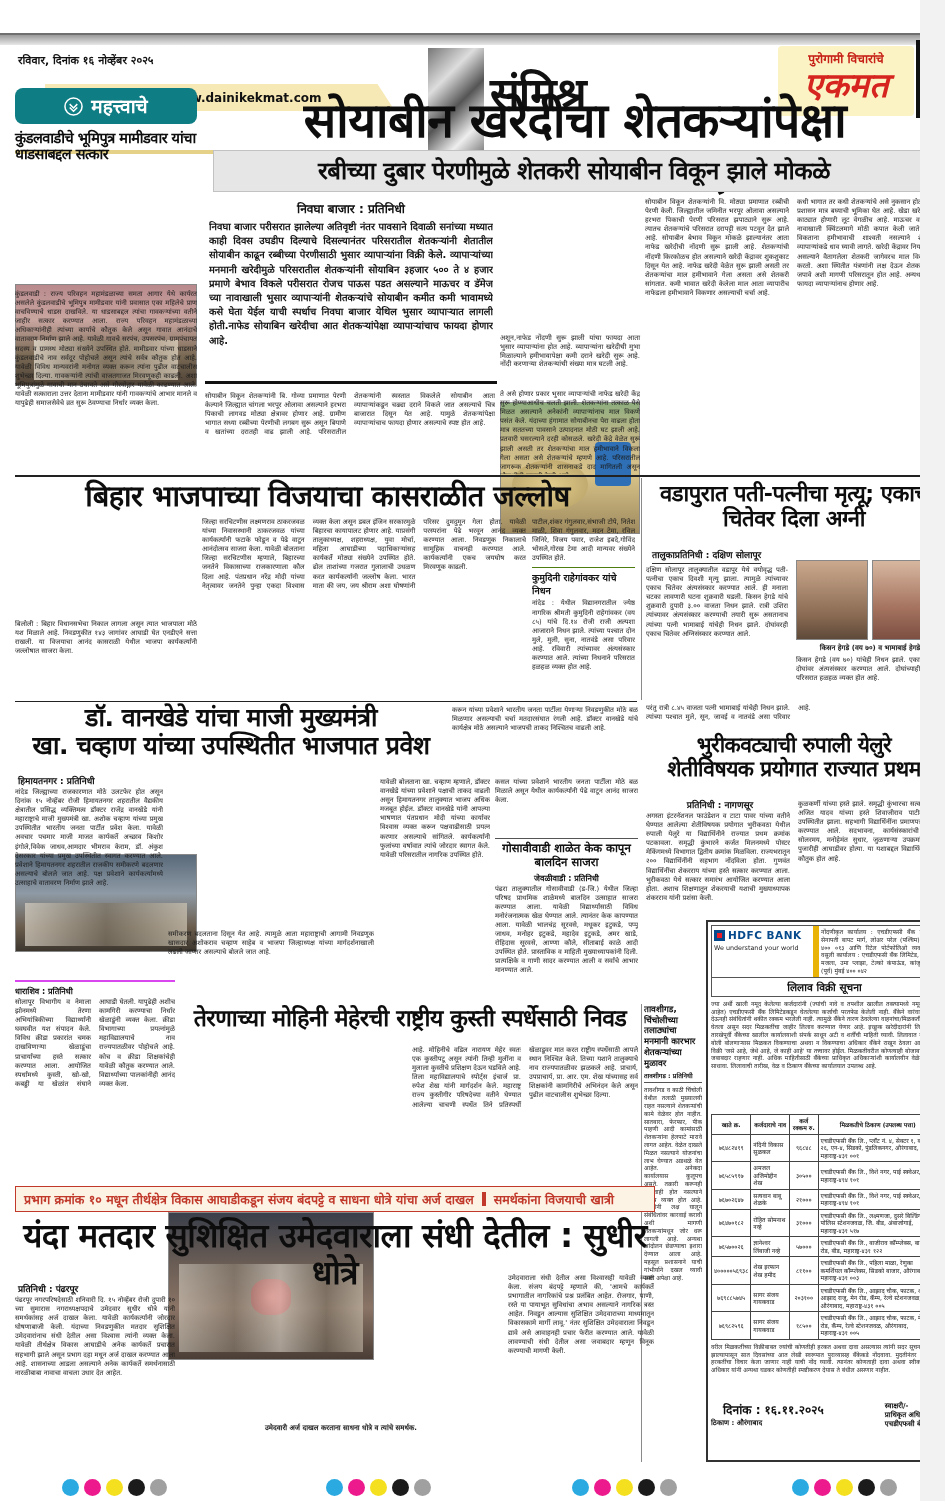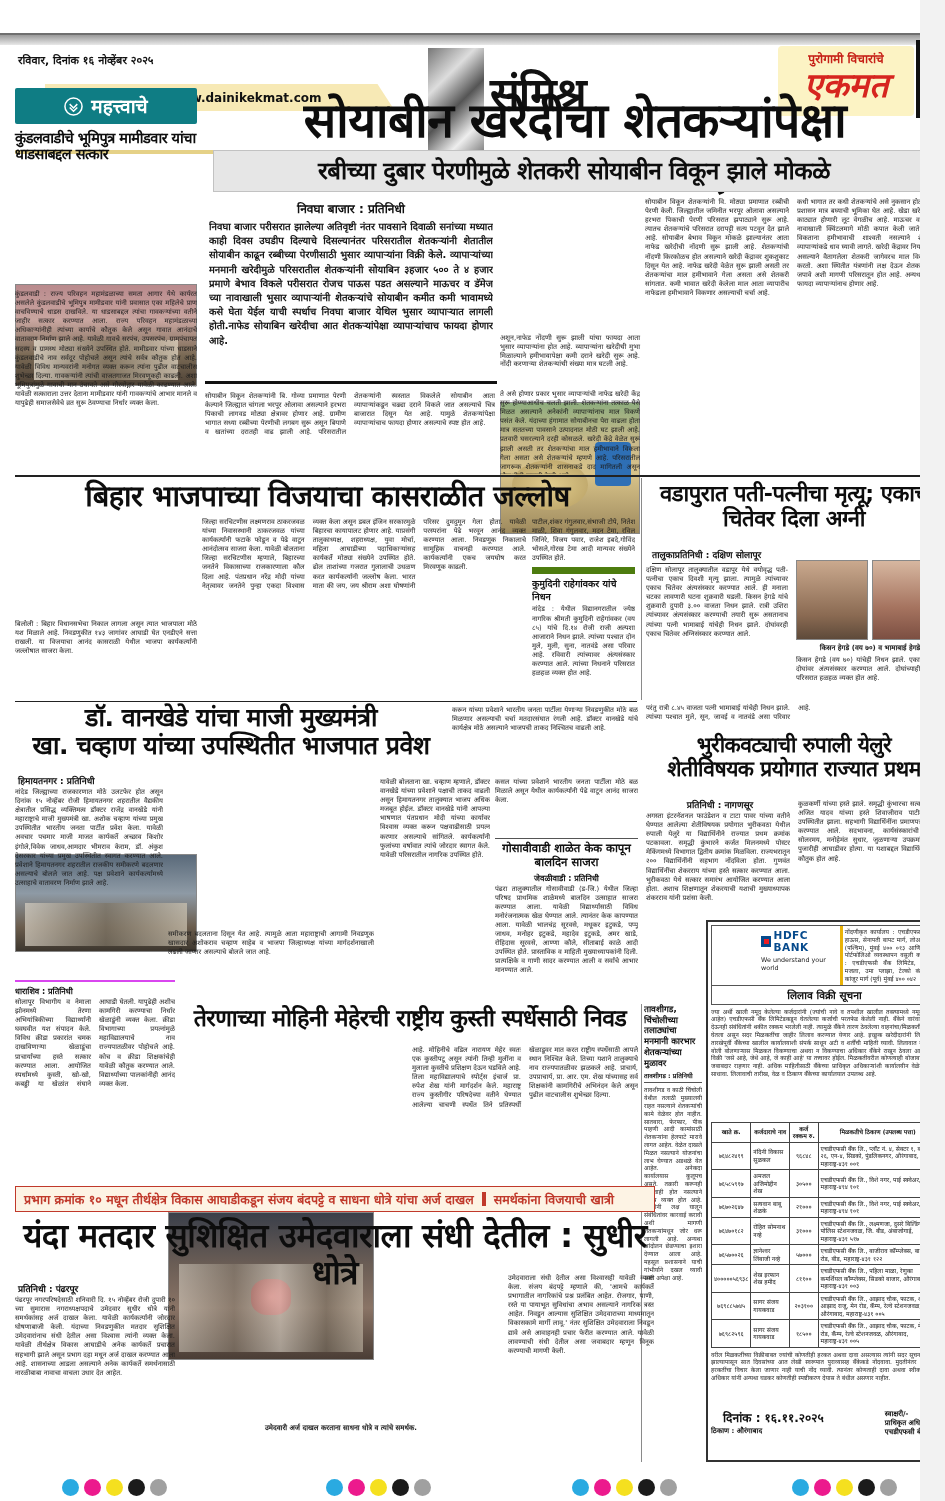--- a/index.html
+++ b/index.html
@@ -47,21 +47,21 @@
   <div class="abs bold" style="left:490px;top:62px;font-size:44px;letter-spacing:-1px;">संमिश्र</div>
 
   <div class="abs" style="left:778px;top:46px;width:136px;height:70px;background:#fcf3c4;border-radius:4px;text-align:center;padding-top:4px;">
     <div class="bold" style="font-size:12px;color:#c62017;">पुरोगामी विचारांचे</div>
     <div class="bold" style="font-size:34px;color:#d6251f;font-style:italic;font-family:'DejaVu Serif','Liberation Serif',serif;line-height:1.1;">एकमत</div>
   </div>
   <div class="abs" style="left:916px;top:40px;width:29px;height:78px;background:#111;color:#fff;display:flex;align-items:center;justify-content:center;font-size:20px;font-weight:bold;">७</div>
 
   <div class="abs" style="left:15px;top:150px;width:930px;height:4px;background:#e5d187;"></div>
 
-  <div class="abs" style="left:15px;top:88px;width:182px;height:36px;background:#0f7d84;border-radius:2px;display:flex;align-items:center;justify-content:center;gap:8px;">
+  <div class="abs" style="left:15px;top:88px;width:182px;height:36px;background:#0f7d84;border-radius:8px;display:flex;align-items:center;justify-content:center;gap:8px;">
     <svg width="19" height="19" viewBox="0 0 20 20">
         <circle cx="10" cy="10" r="9" fill="none" stroke="#fff" stroke-width="1.6"></circle>
         <path d="M6 7.5l4 4 4-4M6 11l4 4 4-4" fill="none" stroke="#fff" stroke-width="1.6"></path>
       </svg>
     <span class="bold" style="color:#fff;font-size:19px;">महत्त्वाचे</span>
   </div>
   <div class="abs headline" style="left:15px;top:130px;width:182px;font-size:14.5px;">कुंडलवाडीचे भूमिपुत्र मामीडवार यांचा धाडसाबद्दल सत्कार</div>
   <div class="abs photo" style="left:15px;top:182px;width:182px;height:102px;background:linear-gradient(180deg,#b98a8d 0%,#c9a6a0 35%,#7a6a55 70%,#4e4236 100%);">
     <div style="position:absolute;left:10%;top:55%;width:80%;height:40%;background:linear-gradient(90deg,#e8e0d2,#8a7d68,#ded3c0);opacity:.75;"></div>
   </div>
@@ -91,21 +91,21 @@
   <div class="abs hrule" style="left:15px;top:475px;width:930px;"></div>
 
   <div class="abs headline center" style="left:20px;top:480px;width:615px;font-size:29px;">बिहार भाजपाच्या विजयाचा कासराळीत जल्लोष</div>
   <div class="abs photo" style="left:15px;top:518px;width:182px;height:98px;background:linear-gradient(180deg,#5a6a7a 0%,#8e9aa5 40%,#6b5d4d 75%,#3c362e 100%);">
     <div style="position:absolute;left:5%;top:50%;width:90%;height:45%;background:linear-gradient(90deg,#d9d2c5,#7d7465,#cfc6b4);opacity:.7;"></div>
   </div>
   <div class="abs bt" style="left:15px;top:620px;width:182px;height:80px;">बिलोली : बिहार विधानसभेचा निकाल लागला असून त्यात भाजपाला मोठे यश मिळाले आहे. निवडणुकीत १४३ जागांवर आघाडी घेत एनडीएने सत्ता राखली. या विजयाचा आनंद कासराळी येथील भाजपा कार्यकर्त्यांनी जल्लोषात साजरा केला.</div>
   <div class="abs bt c3" style="left:202px;top:518px;width:324px;height:182px;">जिल्हा सरचिटणीस लक्ष्मणराव ठाकरजवळ यांच्या निवासस्थानी ठाकरजवळ यांच्या कार्यकर्त्यांनी फटाके फोडून व पेढे वाटून आनंदोत्सव साजरा केला. यावेळी बोलताना जिल्हा सरचिटणीस म्हणाले, बिहारच्या जनतेने विकासाच्या राजकारणाला कौल दिला आहे. पंतप्रधान नरेंद्र मोदी यांच्या नेतृत्वावर जनतेने पुन्हा एकदा विश्वास व्यक्त केला असून डबल इंजिन सरकारमुळे बिहारचा कायापालट होणार आहे. याप्रसंगी तालुकाध्यक्ष, शहराध्यक्ष, युवा मोर्चा, महिला आघाडीच्या पदाधिकाऱ्यांसह कार्यकर्ते मोठ्या संख्येने उपस्थित होते. ढोल ताशांच्या गजरात गुलालाची उधळण करत कार्यकर्त्यांनी जल्लोष केला. भारत माता की जय, जय श्रीराम अशा घोषणांनी परिसर दुमदुमून गेला होता. यावेळी परस्परांना पेढे भरवून आनंद व्यक्त करण्यात आला. निवडणूक निकालाचे सामूहिक वाचनही करण्यात आले. कार्यकर्त्यांनी एकच जयघोष करत मिरवणूक काढली.</div>
   <div class="abs" style="left:532px;top:518px;width:103px;height:182px;overflow:hidden;">
     <div class="bt">पाटील,शंकर गंगुलवार,संभाजी टोपे, नितेश माळी, शिवा गंगुलवार, मदन टेमा, रविल जिनिरे, विजय पवार, राजेश इबदे,गोविंद भोसले,गोरख टेमा आदी मान्यवर संख्येने उपस्थित होते.</div>
-    <div class="bold" style="font-size:9.5px;margin:4px 0 2px;border-top:7px solid #4d7c0f;padding-top:3px;">कुमुदिनी राहेगांवकर यांचे निधन</div>
+    <div class="bold" style="font-size:9.5px;margin:4px 0 2px;border-top:1px solid #4d7c0f;padding-top:3px;">कुमुदिनी राहेगांवकर यांचे निधन</div>
     <div class="bt">नांदेड : येथील विद्यानगरातील ज्येष्ठ नागरिक श्रीमती कुमुदिनी राहेगांवकर (वय ८५) यांचे दि.१४ रोजी राजी अल्पशा आजाराने निधन झाले. त्यांच्या पश्चात दोन मुले, मुली, सुना, नातवंडे असा परिवार आहे. रविवारी त्यांच्यावर अंत्यसंस्कार करण्यात आले. त्यांच्या निधनाने परिसरात हळहळ व्यक्त होत आहे.</div>
   </div>
 
   <div class="abs vrule" style="left:641px;top:478px;height:222px;"></div>
   <div class="abs headline center" style="left:646px;top:482px;width:296px;font-size:22px;">वडापुरात पती-पत्नीचा मृत्यू; एकाच चितेवर दिला अग्नी</div>
   <div class="abs byline" style="left:652px;top:548px;border-bottom:1px solid #333;padding-bottom:2px;">तालुकाप्रतिनिधी : दक्षिण सोलापूर</div>
   <div class="abs bt" style="left:646px;top:566px;width:142px;height:134px;">दक्षिण सोलापूर तालुक्यातील वडापूर येथे वयोवृद्ध पती-पत्नीचा एकाच दिवशी मृत्यू झाला. त्यामुळे त्यांच्यावर एकाच चितेवर अंत्यसंस्कार करण्यात आले. ही मनाला चटका लावणारी घटना शुक्रवारी घडली. किसन हेगडे यांचे शुक्रवारी दुपारी ३.०० वाजता निधन झाले. रात्री उशिरा त्यांच्यावर अंत्यसंस्कार करण्याची तयारी सुरू असतानाच त्यांच्या पत्नी भामाबाई यांचेही निधन झाले. दोघांवरही एकाच चितेवर अग्निसंस्कार करण्यात आले.</div>
   <div class="abs" style="left:796px;top:560px;width:148px;height:80px;display:flex;gap:4px;">
     <div class="photo" style="flex:1;background:linear-gradient(180deg,#caa98e,#8a6a52 70%,#5e4a3a);"></div>
     <div class="photo" style="flex:1;background:linear-gradient(180deg,#d7b7a0,#a5735f 60%,#7c4f42);"></div>
@@ -139,21 +139,21 @@
   <div class="abs headline center" style="left:650px;top:734px;width:288px;font-size:21px;">
     <div>भुरीकवट्याची रुपाली येलुरे</div>
     <div>शेतीविषयक प्रयोगात राज्यात प्रथम</div>
   </div>
   <div class="abs byline center" style="left:650px;top:798px;width:140px;">प्रतिनिधी : नागणसूर</div>
   <div class="abs bt" style="left:646px;top:812px;width:144px;height:104px;">अगस्ता इंटरनॅशनल फाउंडेशन व टाटा पावर यांच्या वतीने घेण्यात आलेल्या शेतीविषयक प्रयोगात भुरीकवठा येथील रुपाली येलुरे या विद्यार्थिनीने राज्यात प्रथम क्रमांक पटकावला. समृद्धी कुंभारने कर्जत मिलनमध्ये पोस्टर मेकिंगमध्ये विभागात द्वितीय क्रमांक मिळविला. राज्यभरातून २०० विद्यार्थिनींनी सहभाग नोंदविला होता. गुणवंत विद्यार्थिनींचा शेकरराय यांच्या हस्ते सत्कार करण्यात आला. भुरीकवठा येथे सत्कार समारंभ आयोजित करण्यात आला होता. अशाच शिक्षणातून शेकरयाची यशाची मुख्याध्यापक शंकरराव यांनी प्रशंसा केली.</div>
   <div class="abs bt" style="left:798px;top:800px;width:146px;height:116px;">कुळकर्णी यांच्या हस्ते झाले. समृद्धी कुंभारचा सत्कार स.शि. अजित यादव यांच्या हस्ते शिवाजीराव पाटील यांच्या उपस्थितीत झाला. सहभागी विद्यार्थिनींना प्रमाणपत्रांचे वाटप करण्यात आले. सदभावना, कार्यसंस्कारांची यु-ट्यूब सोलरमय, मनोहेमंत सुधार, जुळणाऱ्या उपक्रमांत हेमश्री पुजारीही आघाडीवर होत्या. या यशाबद्दल विद्यार्थिनींचे सर्वत्र कौतुक होत आहे.</div>
 
   <div class="abs" style="left:706px;top:920px;width:237px;height:542px;border:2px solid #333;padding:3px;background:#fff;">
     <div style="display:flex;border:1px solid #555;">
-      <div style="width:46%;border-right:3px solid #eab308;padding:3px 2px;margin-left:47px;">
+      <div style="width:46%;border-right:6px solid #eab308;padding:3px 2px;">
         <div style="display:flex;align-items:center;gap:3px;">
           <span style="width:11px;height:11px;background:#064a8c;display:inline-block;position:relative;">
               <span style="position:absolute;left:3px;top:3px;width:5px;height:5px;background:#ed1c24;"></span>
             </span>
           <span class="bold" style="font-size:10.5px;color:#064a8c;letter-spacing:.5px;">HDFC BANK</span>
         </div>
         <div style="font-size:6.4px;color:#222;margin-top:3px;">We understand your world</div>
       </div>
       <div class="bt-sm" style="width:54%;padding:2px;">नोंदणीकृत कार्यालय : एचडीएफसी बँक हाऊस, सेनापती बापट मार्ग, लोअर परेल (पश्चिम), मुंबई ४०० ०१३ आणि रिटेल पोर्टफोलिओ व्यवस्थापन वसुली कार्यालय : एचडीएफसी बँक लिमिटेड, पहिला मजला, उमा प्लाझा, टेल्को कंपाऊंड, कांजूर मार्ग (पूर्व) मुंबई ४०० ०४२</div>
     </div>

